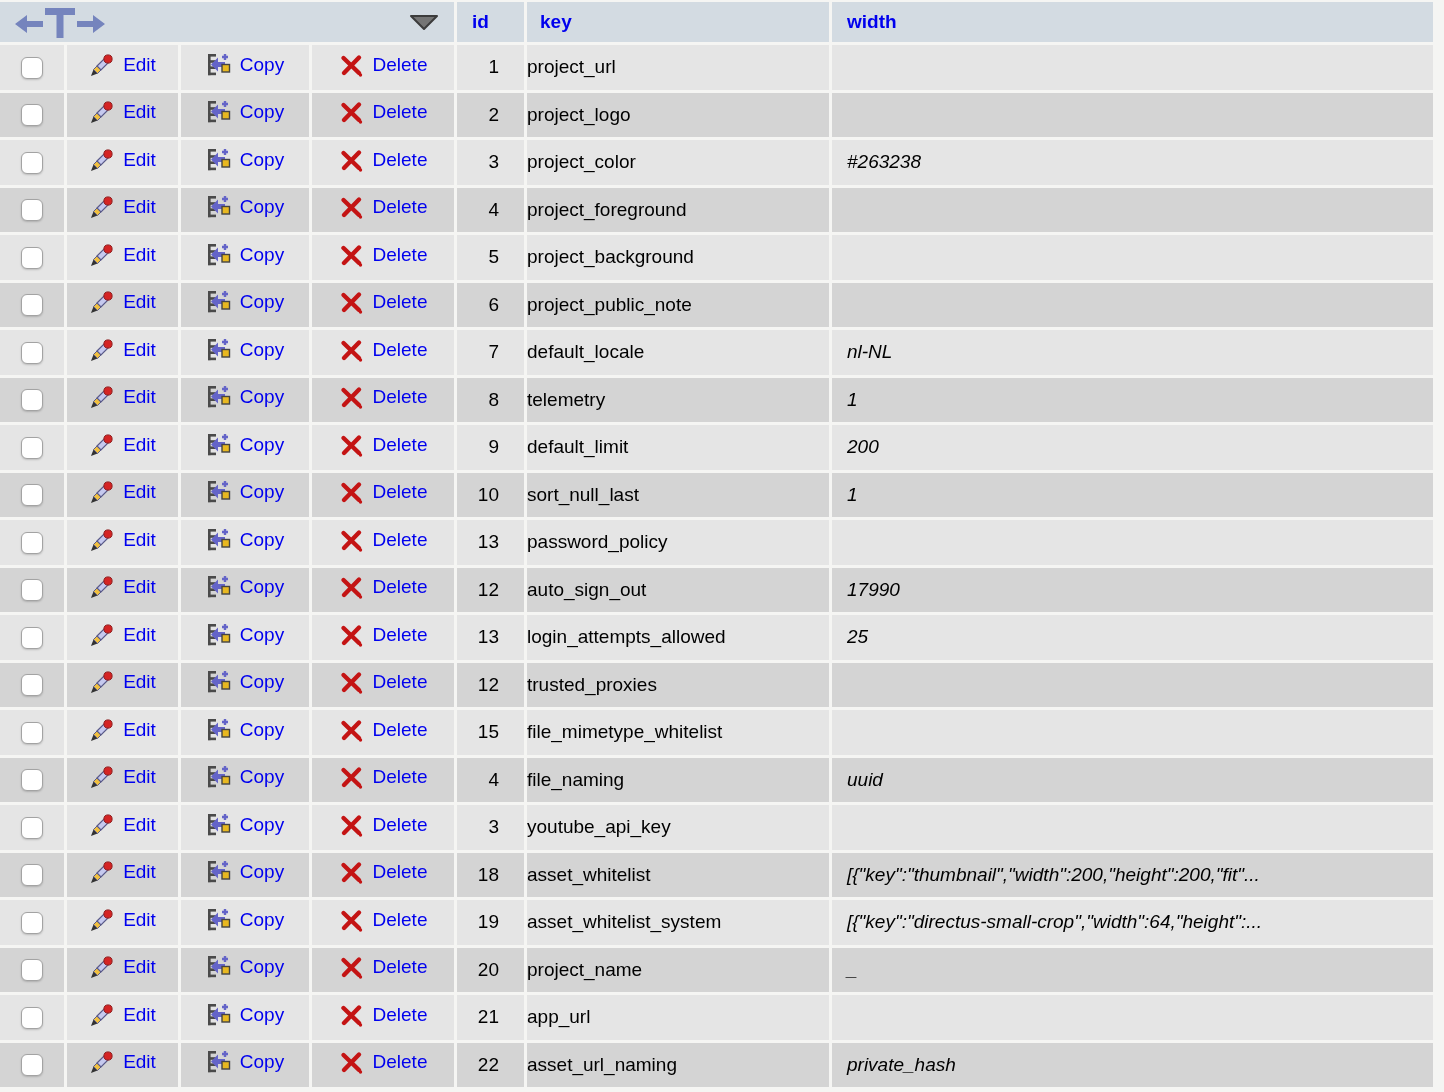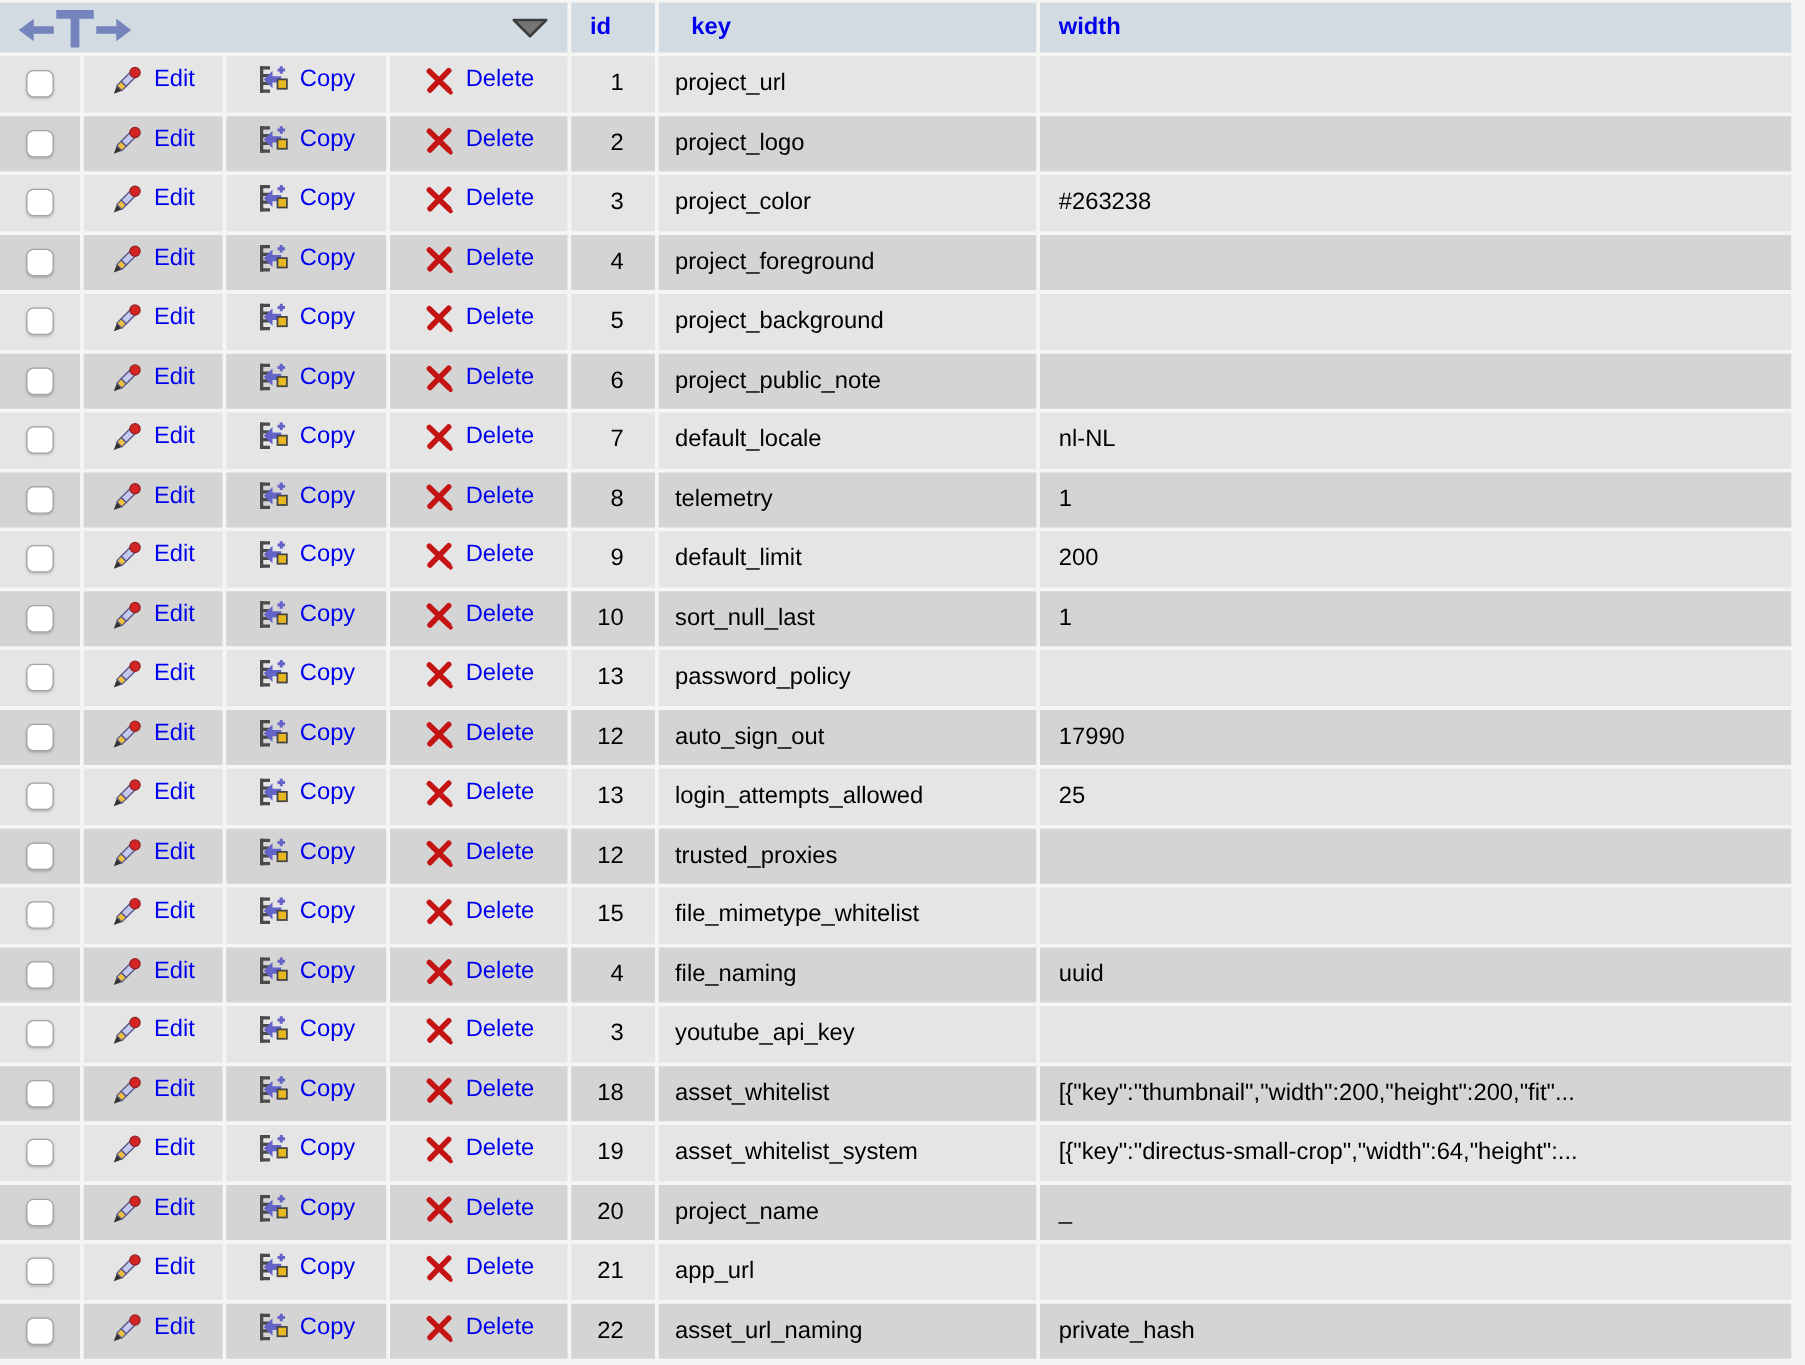--- a/index.html
+++ b/index.html
@@ -36,21 +36,21 @@
     justify-content: space-between;
     padding: 0 15px 0 12px;
   }
   a { color: var(--link-blue); text-decoration: none; cursor: pointer; }
   thead a.col-sort {
     font-weight: bold;
     font-size: 19px;
     display: inline-block;
   }
   .th-id a, .td-pad-l { padding-left: 15px; }
-  .th-key a { padding-left: 26px; }
+  .th-key a { padding-left: 13px; }
   .th-value a { padding-left: 15px; }
 
   tr.odd td { background: var(--row-odd-bg); }
   tr.even td { background: var(--row-even-bg); }
   td {
     height: 44.5px;
     font-size: 19px;
     color: #000;
     vertical-align: middle;
   }
@@ -72,22 +72,22 @@
     gap: 8px;
     font-size: 19px;
   }
   .ic { display: inline-flex; width: 26px; height: 26px; }
   .ic svg { width: 26px; height: 26px; }
   td.td-id {
     text-align: right;
     padding-right: 25px;
     font-size: 19px;
   }
-  td.td-key { padding-left: 13px; }
-  td.td-value { padding-left: 15px; }
+  td.td-key { }
+  td.td-value { padding-left: 15px; font-style: italic; }
   .move-icon svg { display: block; }
   .tri-icon svg { display: block; }
   .move-icon, .tri-icon { cursor: pointer; }
 </style>
 </head>
 <body>
 
 <table class="results">
   <colgroup>
     <col style="width:64px">

